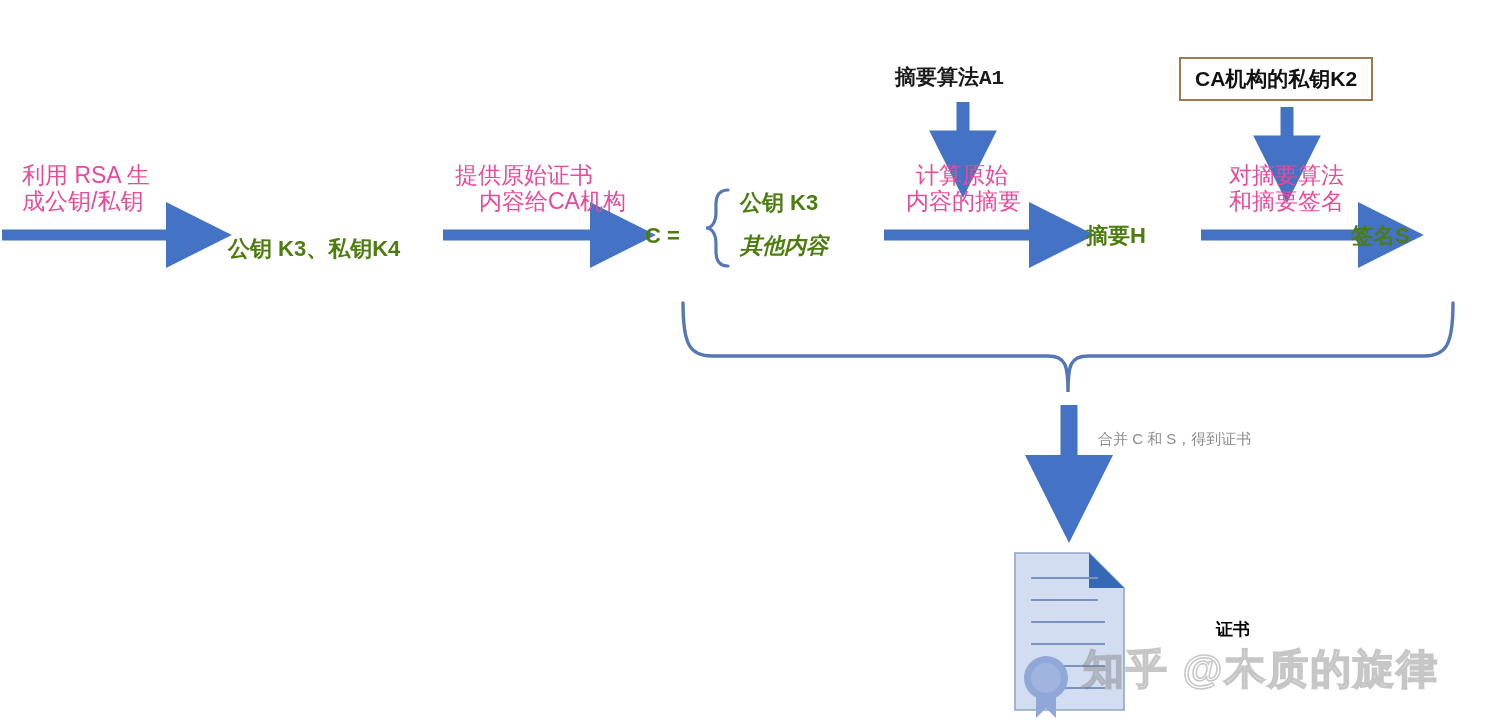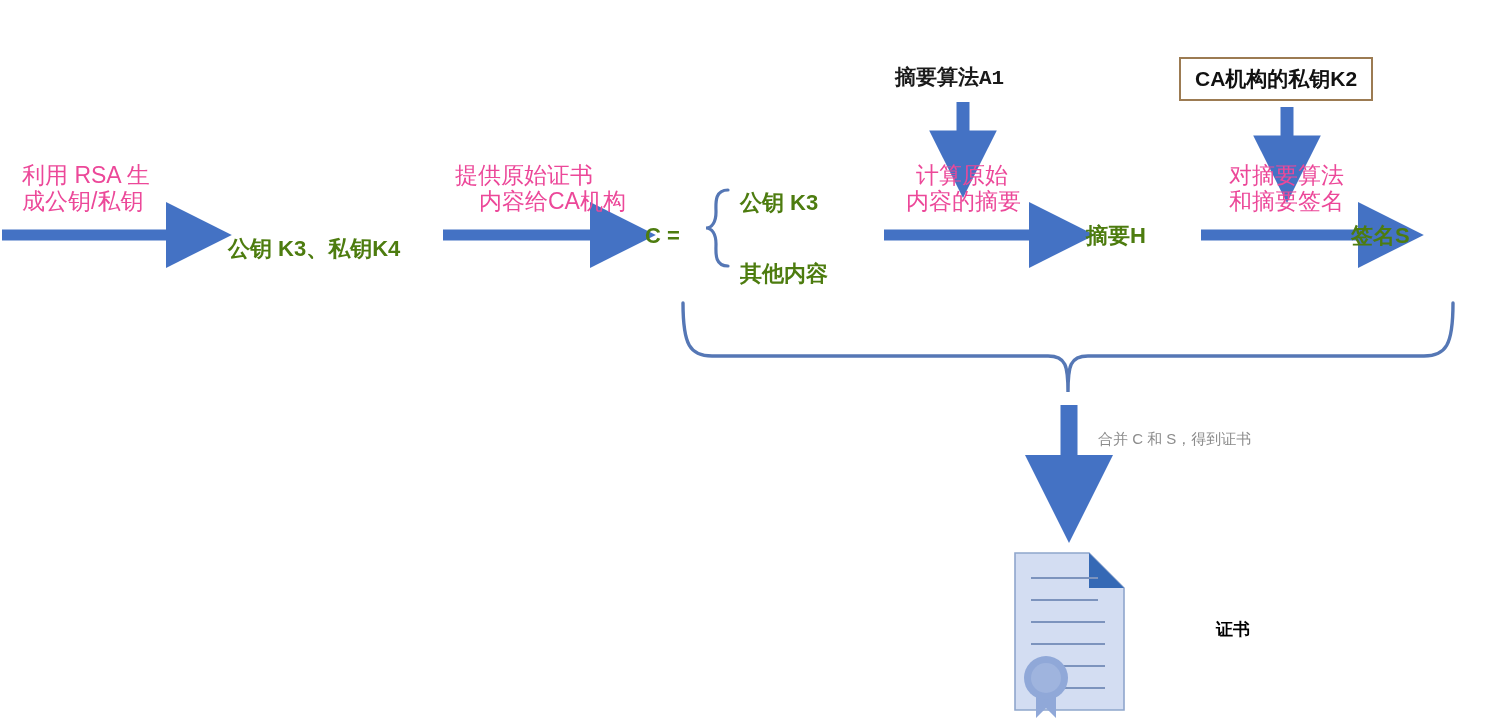--- a/index.html
+++ b/index.html
@@ -93,34 +93,35 @@
   <div class="lbl gray" style="left:22px;top:161px;">利用 RSA 生</div>
   <div class="lbl gray" style="left:22px;top:187px;">成公钥/私钥</div>
 
   <div class="lbl dark" style="left:228px;top:235px;">公钥 K3、私钥K4</div>
 
   <div class="lbl gray" style="left:455px;top:161px;">提供原始证书</div>
   <div class="lbl gray" style="left:479px;top:187px;">内容给CA机构</div>
 
   <div class="lbl dark" style="left:645px;top:222px;">C =</div>
   <div class="lbl dark" style="left:740px;top:189px;">公钥 K3</div>
-  <div class="lbl dark" style="left:740px;top:260px;">其他内容</div>
+  <div class="lbl dark" style="left:740px;top:232px;font-style:italic;">其他内容</div>
 
   <div class="lbl dark-sm" style="left:895px;top:66px;">摘要算法A1</div>
 
   <div class="lbl gray" style="left:916px;top:161px;">计算原始</div>
   <div class="lbl gray" style="left:906px;top:187px;">内容的摘要</div>
 
   <div class="lbl dark" style="left:1086px;top:222px;">摘要H</div>
 
   <div class="keybox" style="left:1179px;top:57px;">CA机构的私钥K2</div>
 
   <div class="lbl gray" style="left:1229px;top:161px;text-align:center;">对摘要算法</div>
   <div class="lbl gray" style="left:1229px;top:187px;">和摘要签名</div>
 
   <div class="lbl dark" style="left:1351px;top:222px;">签名S</div>
 
   <div class="lbl merge-label" style="left:1098px;top:429px;">合并 C 和 S，得到证书</div>
 
   <div class="lbl cert-label" style="left:1180px;top:619px;margin-left:36px;">证书</div>
 
+  <div class="wm" style="left:1083px;top:642px;">知乎 @木质的旋律</div>
 
 </div>
 
 </body></html>

